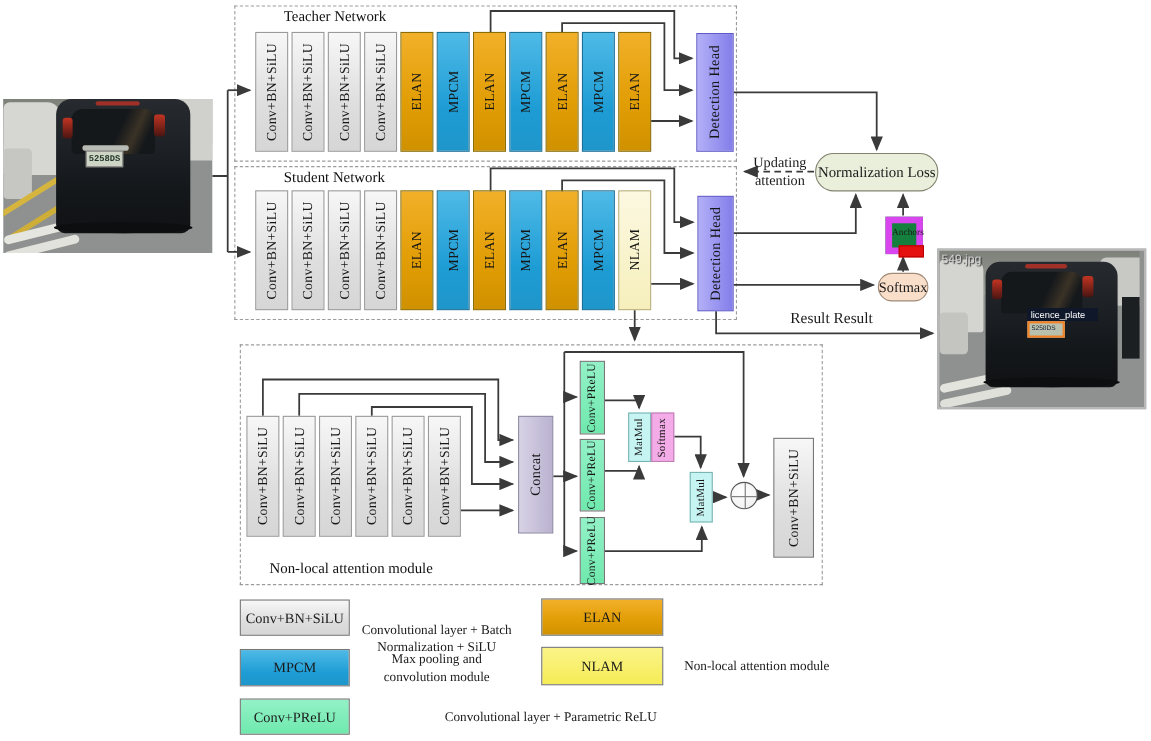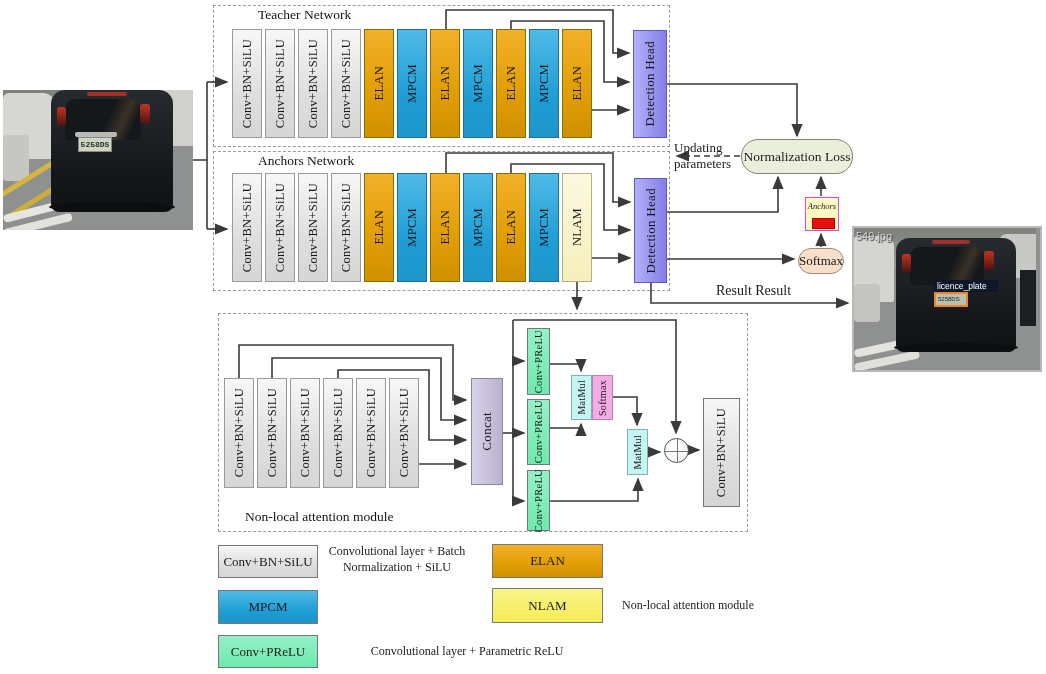--- a/index.html
+++ b/index.html
@@ -33,24 +33,24 @@
   .plus-circle{position:absolute;width:23px;height:23px;border:1.3px solid #555;border-radius:50%;
                background:radial-gradient(circle at 40% 35%,#ffffff,#ededed);z-index:2;}
   .plus-circle:before,.plus-circle:after{content:"";position:absolute;background:#777;}
   .plus-circle:before{left:0;right:0;top:50%;height:1px;}
   .plus-circle:after{top:0;bottom:0;left:50%;width:1px;}
   
   .stadium{position:absolute;display:flex;align-items:center;justify-content:center;
            border:1.2px solid #82826e;z-index:2;box-sizing:border-box;}
   .dist-loss{background:#eaefdc;border-radius:17px;font-size:13.5px;}
   .resize{background:#f9dec9;border-color:#a08a78;border-radius:13px;font-size:13px;}
-  .anchors{position:absolute;background:#fef9c3;border:1px solid #d946ef;z-index:2;box-sizing:border-box;font-style:italic;}
+  .anchors{position:absolute;background:#15803d;border:6px solid #d946ef;z-index:2;box-sizing:border-box;}
   .anchors .cap{display:block;text-align:center;font-size:8.5px;margin-top:3px;}
   .anchors .redrect{position:absolute;left:6px;top:20px;width:21px;height:9px;background:#e51010;border:1px solid #b00;}
-  .note{position:absolute;z-index:3;font-size:13px;text-align:left;line-height:16px;}
+  .note{position:absolute;z-index:3;font-size:13px;text-align:center;line-height:16px;}
   
   .photo{position:absolute;overflow:hidden;background:#8f9190;z-index:2;}
   .photo *{position:absolute;box-sizing:border-box;}
   .car-body{background:linear-gradient(180deg,#272b30,#14171a 70%,#101214);}
   .car-window{background:linear-gradient(115deg,#121518 55%,#2a2категор420 0);background:#14171a;}
   .plate{display:flex;align-items:center;justify-content:center;background:#cfd5c4;border:1px solid #888;
          font-family:"Liberation Mono",monospace;font-weight:bold;color:#1d3326;}
   .tag{font-family:"Liberation Sans",sans-serif;}
   
   .legend-box{position:absolute;display:flex;align-items:center;justify-content:center;
@@ -107,21 +107,21 @@
       <polyline points="550,364 581,364 581,371" marker-end="url(#ah)"></polyline>
       <polyline points="550,428 581,428 581,424" marker-end="url(#ah)"></polyline>
       <polyline points="613,397 637,397 637,425" marker-end="url(#ah)"></polyline>
       <polyline points="550,501 638,501 638,479" marker-end="url(#ah)"></polyline>
       <polyline points="648,452 660,452" marker-end="url(#ah)"></polyline>
       <polyline points="687,450 699,450" marker-end="url(#ah)"></polyline>
     </g>
   </svg>
 
   <div class="box-title" style="left:258px;top:7px;">Teacher Network</div>
-  <div class="box-title" style="left:258px;top:153px;">Anchors Network</div>
+  <div class="box-title" style="left:258px;top:153px;">Student Network</div>
   <div class="box-title" style="left:245px;top:509px;">Non-local attention module</div>
 
   <div class="photo" style="left:3px;top:90px;width:190px;height:140px;">
     <div style="left:0;top:0;width:190px;height:42px;background:linear-gradient(180deg,#7e817a,#9a9c98);"></div>
     <div style="left:0;top:3px;width:52px;height:66px;background:#d6d6d2;border-radius:6px 12px 2px 2px;"></div>
     <div style="left:0;top:45px;width:26px;height:46px;background:#c6c7c3;border-radius:4px;"></div>
     <div style="left:138px;top:0;width:52px;height:56px;background:#d0d1cd;border-radius:8px 0 0 4px;"></div>
     <div style="left:-8px;top:84px;width:72px;height:5px;background:#d5b53e;transform:rotate(-32deg);"></div>
     <div style="left:2px;top:104px;width:72px;height:5px;background:#cfae38;transform:rotate(-32deg);"></div>
     <div style="left:0;top:118px;width:58px;height:8px;background:#e6e6e0;border-radius:4px;transform:rotate(-14deg);"></div>
@@ -212,21 +212,21 @@
       <div class="block t-nlam">
         <span class="vtext">NLAM</span>
       </div>
     </div>
   <div class="vblock det-head" style="left:634px;top:178px;width:33px;height:105px;">
     <span class="vtext">Detection Head</span>
   </div>
 
   <div class="note" style="left:674px;top:140px;width:70px;">
     <span>Updating</span><br>
-    <span>parameters</span>
+    <span>attention</span>
   </div>
   <div class="stadium dist-loss" style="left:741px;top:139px;width:112px;height:35px;">
     <span>Normalization Loss</span>
   </div>
   <div class="anchors" style="left:805px;top:197px;width:34px;height:34px;">
     <span class="cap">Anchors</span>
     <span class="redrect"></span>
   </div>
   <div class="stadium resize" style="left:798px;top:248px;width:46px;height:26px;">
     <span>Softmax</span>
@@ -296,21 +296,22 @@
   </div>
   <div class="vblock matmul" style="left:627px;top:429px;width:21px;height:46px;">
     <span class="vtext" style="font-size:10px;">MatMul</span>
   </div>
   <div class="plus-circle" style="left:664px;top:438px;"></div>
   <div class="vblock t-conv" style="left:703px;top:398px;width:37px;height:109px;">
     <span class="vtext">Conv+BN+SiLU</span>
   </div>
 
   <div class="legend-box t-conv" style="left:218px;top:545px;width:100px;height:33px;">Conv+BN+SiLU</div>
-  <div class="legend-desc" style="left:326px;top:544px;width:142px;">Convolutional layer + Batch Normalization + SiLU</div>
+  <div class="legend-desc" style="left:326px;top:565px;width:142px;">Convolutional layer + Batch Normalization + SiLU</div>
   <div class="legend-box t-elan" style="left:492px;top:544px;width:111px;height:34px;">ELAN</div>
   <div class="legend-box t-mpcm" style="left:218px;top:590px;width:100px;height:34px;">MPCM</div>
+  <div class="legend-desc" style="left:338px;top:592px;width:118px;">Max pooling and convolution module</div>
   <div class="legend-box t-nlam-bright" style="left:492px;top:588px;width:111px;height:35px;">NLAM</div>
   <div class="legend-desc" style="left:600px;top:598px;width:176px;white-space:nowrap;">Non-local attention module</div>
   <div class="legend-box t-prelu" style="left:218px;top:635px;width:100px;height:33px;">Conv+PReLU</div>
-  <div class="legend-desc" style="left:337px;top:644px;width:260px;white-space:nowrap;text-align:center;">Convolutional layer + Parametric ReLU</div>
+  <div class="legend-desc" style="left:337px;top:644px;width:260px;white-space:nowrap;text-align:right;">Convolutional layer + Parametric ReLU</div>
 
 </div>
 
 </body></html>

